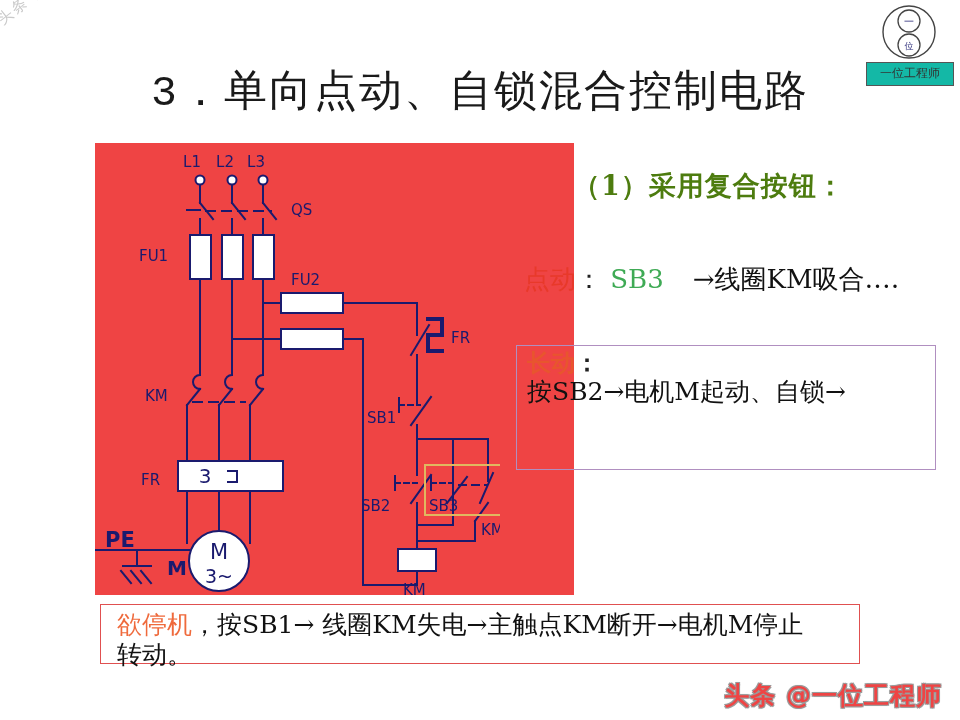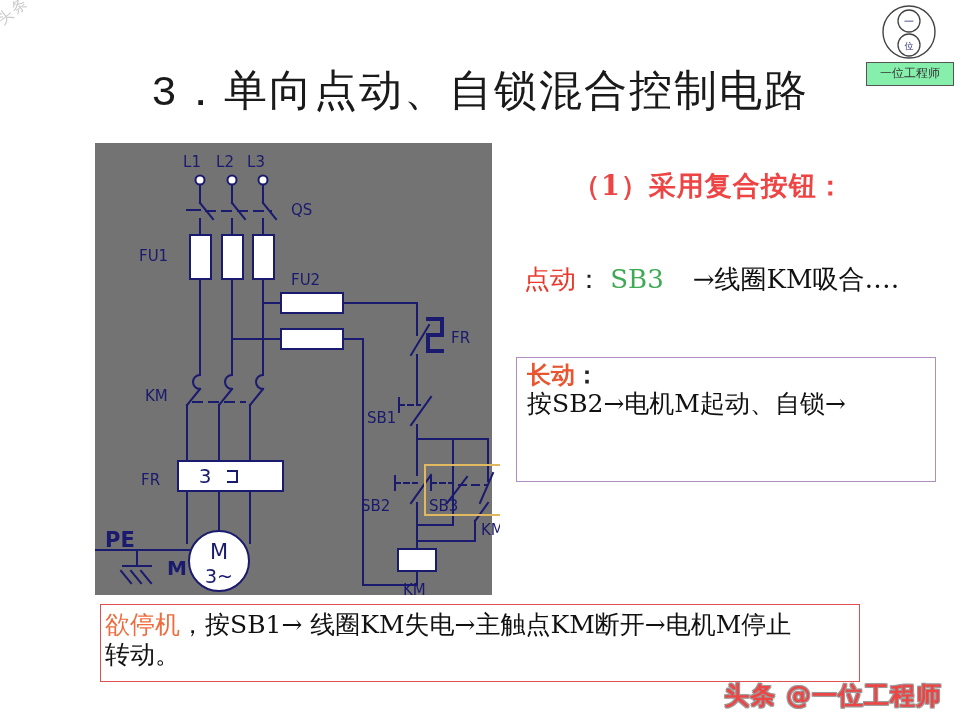--- a/index.html
+++ b/index.html
@@ -16,21 +16,21 @@
     position:absolute;left:-6px;top:14px;width:150px;height:120px;
     transform:rotate(-38deg);transform-origin:left top;
     color:#c9c9c9;font-size:15px;letter-spacing:2px;
     font-family:"DejaVu Sans","Liberation Sans",sans-serif;
     white-space:nowrap;user-select:none;
   }
   .logo{position:absolute;right:8px;top:4px;width:86px;height:82px;}
   .logo svg{display:block;}
   .logo-name{
     position:absolute;left:0;top:58px;width:86px;height:22px;
-    border:1px solid #555;background:#86efac;
+    border:1px solid #555;background:#14b8a6;
     font-size:12px;line-height:20px;text-align:center;color:#333;
     font-family:"DejaVu Sans","Liberation Sans",sans-serif;
   }
   .wm-br{
     position:absolute;right:18px;bottom:8px;
     font-size:25px;font-weight:bold;color:#ef4444;
     font-family:"DejaVu Sans","Liberation Sans",sans-serif;
     letter-spacing:1px;
     text-shadow:
       -1px -1px 0 #9a9a9a, 1px -1px 0 #9a9a9a,
@@ -42,61 +42,61 @@
   
   .title{
     position:absolute;left:0;top:62px;width:960px;
     text-align:center;font-size:43px;color:#1a1a1a;
     font-family:Liberation Mono, monospace;
     letter-spacing:2px;white-space:nowrap;
   }
 
   
   .diagram{
-    position:absolute;left:95px;top:143px;width:397px;height:452px;
-    background:#737373;
+    position:absolute;left:95px;top:143px;width:479px;height:452px;
+    background:#ef4444;
   }
   .diagram svg{display:block;}
 
   
   .subhead{
     position:absolute;left:573px;top:168px;
-    font-size:27px;font-weight:bold;color:#ef4444;
+    font-size:27px;font-weight:bold;color:#4d7c0f;
     font-family:"DejaVu Serif","Liberation Serif",serif;
     white-space:nowrap;letter-spacing:1px;
   }
   .jog-line{
     position:absolute;left:524px;top:262px;
     font-size:26px;white-space:nowrap;
     font-family:"DejaVu Serif","Liberation Serif",serif;
   }
   .jog-line .k{color:#e8392a;font-weight:normal;}
   .jog-line .c{color:#222;}
   .jog-line .g{color:#3faa55;}
   .jog-line .b{color:#111;margin-left:29px;}
 
   .hold-box{
     position:absolute;left:516px;top:345px;width:420px;height:125px;
     border:1px solid #b08fc0;background:transparent;
-    box-sizing:border-box;padding:4px 8px 0 10px;margin-top:12px;
+    box-sizing:border-box;padding:4px 8px 0 10px;
   }
   .hold-box .hl{
     font-size:24px;color:#e8552e;font-weight:bold;
     font-family:"DejaVu Serif","Liberation Serif",serif;line-height:1.12;
   }
   .hold-box .hl .cn{color:#222;}
   .hold-box .ht{
     font-size:25px;color:#111;line-height:1.2;white-space:nowrap;
     font-family:"DejaVu Serif","Liberation Serif",serif;
   }
 
   .stop-box{
-    position:absolute;left:100px;top:604px;width:760px;height:78px;
+    position:absolute;left:100px;top:604px;width:760px;height:60px;
     border:1px solid #e05050;box-sizing:border-box;
-    padding:4px 0 0 4px;background:transparent;
+    padding:4px 0 0 16px;background:transparent;
   }
   .stop-box .l1{font-size:25px;color:#111;white-space:nowrap;line-height:1.25;
     font-family:"DejaVu Serif","Liberation Serif",serif;}
   .stop-box .l1 .k{color:#ef6a3c;}
   .stop-box .l2{font-size:25px;color:#111;line-height:1.2;
     font-family:Liberation Serif, serif;}
 
   
   text{font-family:"DejaVu Sans","Liberation Sans",sans-serif;fill:#1a1a6e;}
 </style>

